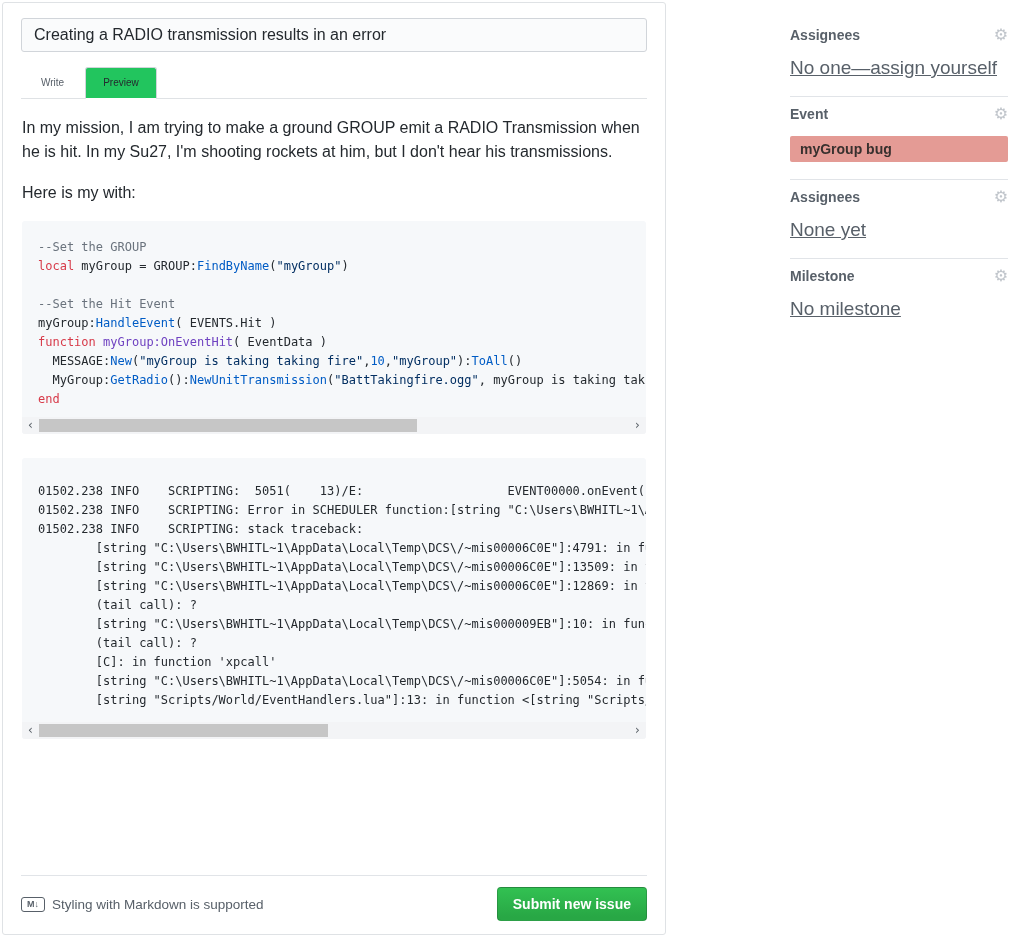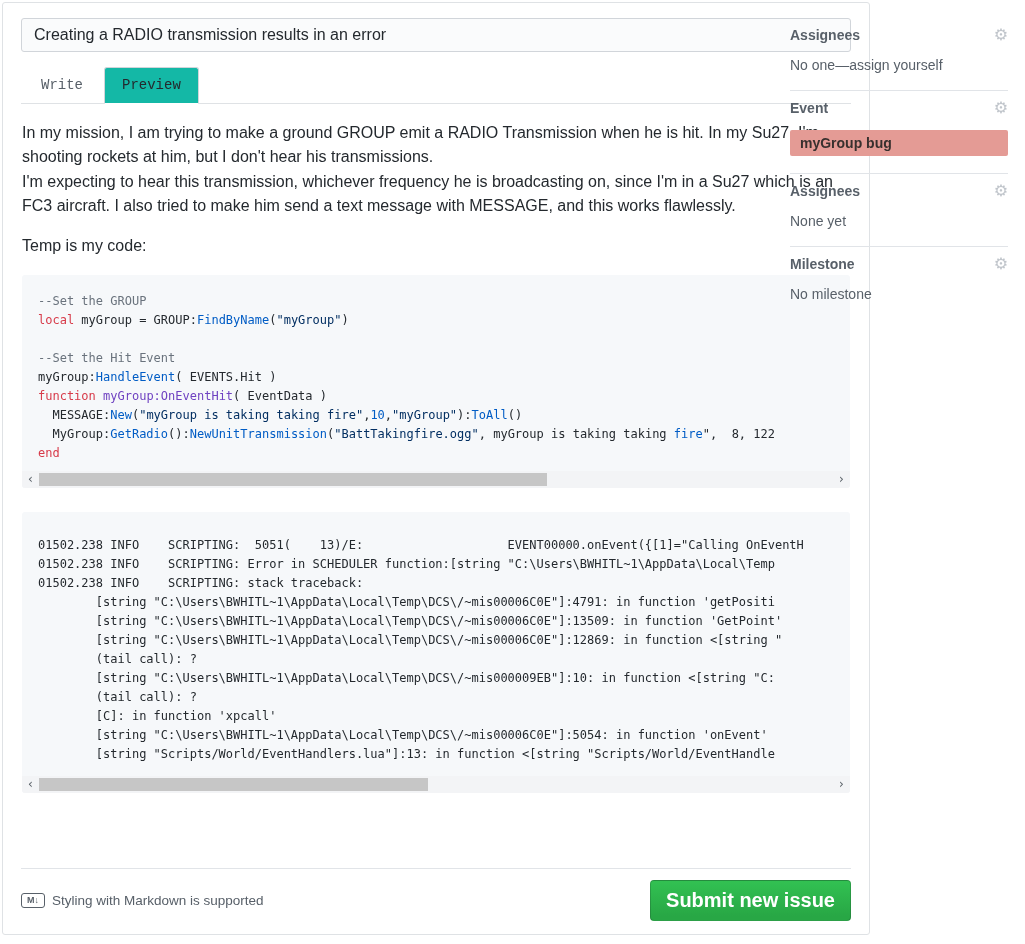--- a/index.html
+++ b/index.html
@@ -1,32 +1,32 @@
 <!DOCTYPE html>
 <html><head>
 <meta charset="utf-8">
 <style>
   * { box-sizing: border-box; margin: 0; padding: 0; }
   html,body { width:1025px; height:944px; background:#fff; overflow:hidden; }
   body { font-family:"Liberation Sans","DejaVu Sans",sans-serif; color:#24292e; position:relative; }
 
   
   .form-box{
-    position:absolute; left:2px; top:2px; width:868px; height:933px;
+    position:absolute; left:2px; top:2px; width:664px; height:933px;
     background:#fff; border:1px solid #dfe2e5; border-radius:3px;
     padding:15px 18px 0 18px; display:flex; flex-direction:column;
   }
   .title-input{
     width:100%; height:34px; font-family:inherit; font-size:16px; color:#24292e;
     background:#fafbfc; border:1px solid #d1d5da; border-radius:3px; padding:6px 12px; outline:none;
   }
   .tabbar{ margin-top:15px; border-bottom:1px solid #dfe2e5; display:flex; padding-left:2px; }
-  .tab{ font-size:14px; padding:9px 17px; color:#586069; cursor:pointer; background:transparent; border:1px solid transparent;font-family:Liberation Mono, monospace; }
+  .tab{ font-size:10px; padding:9px 17px; color:#586069; cursor:pointer; background:transparent; border:1px solid transparent; }
   .tab.active{
-    color:#24292e; background:#14b8a6; border:1px solid #d1d5da; border-bottom-color:#fff;
+    color:#24292e; background:#22c55e; border:1px solid #d1d5da; border-bottom-color:#fff;
     border-radius:3px 3px 0 0; margin-bottom:-1px; margin-left:3px;
   }
   .preview-body{ padding:17px 1px 0 1px; font-size:16px; line-height:1.52; color:#24292e; flex:0 0 auto; }
   .md-p{ margin-bottom:16px; }
 
   
   .code-block{
     background:#f6f8fa; border-radius:3px; margin-bottom:24px;
     font-family:"DejaVu Sans Mono","Liberation Mono",monospace; font-size:12px; line-height:19px;
     overflow:hidden;
@@ -55,57 +55,56 @@
     display:flex; align-items:center; justify-content:space-between;
     padding:11px 0 13px 0;
   }
   .md-note{ display:flex; align-items:center; gap:7px; color:#586069; font-size:13.5px; }
   .md-icon{
     display:inline-flex; align-items:center; justify-content:center;
     width:24px; height:15px; border:1px solid #586069; border-radius:3px;
     font-size:9px; font-weight:bold; color:#586069; letter-spacing:0; line-height:1;
   }
   .submit-btn{
-    font-family:inherit; font-size:20px; font-weight:bold; color:#fff;
+    font-family:inherit; font-size:14px; font-weight:bold; color:#fff;
     background:linear-gradient(-180deg,#32c152 0%,#28a745 90%);
     border:1px solid rgba(27,31,35,0.2); border-radius:4px;
     padding:8px 15px; cursor:pointer;
   }
 
   
   .sidebar{ position:absolute; left:790px; top:18px; width:218px; font-size:14px; }
   .sb-section{ padding:9px 0 17px 0; border-bottom:1px solid #e1e4e8; }
   .sb-section.last{ border-bottom:none; }
   .sb-head{ display:flex; align-items:center; justify-content:space-between; margin-bottom:14px; }
   .sb-title{ font-weight:bold; color:#586069; font-size:14px; }
   .gear{ color:#c0c5cb; font-size:16px; cursor:pointer; line-height:1; }
-  .sb-text{ color:#586069; font-size:14px; }
+  .sb-text{ color:#586069; font-size:19px;text-decoration:underline; }
   .label-chip{
     display:block; background:#e49b95; color:#38302e; font-size:14px; font-weight:bold;
     padding:5px 10px; border-radius:2px; cursor:pointer;
   }
 </style>
 </head>
 <body>
 
 <div class="form-box">
 
   <input class="title-input" value="Creating a RADIO transmission results in an error" style="">
 
   <div class="tabbar">
     <div class="tab">Write</div>
     <div class="tab active">Preview</div>
   </div>
 
   <div class="preview-body">
     <div class="md-p">
       <div>In my mission, I am trying to make a ground GROUP emit a RADIO Transmission when he is hit. In my Su27, I'm shooting rockets at him, but I don't hear his transmissions.</div>
-      <div>I'm expecting to hear this transmission, whichever frequency he is broadcasting on, since I'm in a Su27 which is an FC3 aircraft. I also tried to make him send a text message with MESSAGE, and this works flawlessly.</div>
     </div>
-    <div class="md-p">Temp is my code:</div>
+    <div class="md-p">Here is my with:</div>
 
     <div class="code-block">
       <div class="code-scroll"><div class="code-line"><span class="tk-c">--Set the GROUP</span></div><div class="code-line"><span class="tk-k">local</span><span> myGroup = GROUP:</span><span class="tk-f">FindByName</span><span>(</span><span class="tk-s">"myGroup"</span><span>)</span></div><div class="code-line"> </div><div class="code-line"><span class="tk-c">--Set the Hit Event</span></div><div class="code-line"><span>myGroup:</span><span class="tk-f">HandleEvent</span><span>( EVENTS.Hit )</span></div><div class="code-line"><span class="tk-k">function</span><span> </span><span class="tk-p">myGroup:OnEventHit</span><span>( EventData )</span></div><div class="code-line"><span>  MESSAGE:</span><span class="tk-f">New</span><span>(</span><span class="tk-s">"myGroup is taking taking fire"</span><span>,</span><span class="tk-n">10</span><span>,</span><span class="tk-s">"myGroup"</span><span>):</span><span class="tk-f">ToAll</span><span>()</span></div><div class="code-line"><span>  MyGroup:</span><span class="tk-f">GetRadio</span><span>():</span><span class="tk-f">NewUnitTransmission</span><span>(</span><span class="tk-s">"BattTakingfire.ogg"</span><span>, myGroup is taking taking </span><span class="tk-f">fire</span><span>",  8, 122</span></div><div class="code-line"><span class="tk-k">end</span></div></div>
       <div class="hscrollbar">
         <span class="hs-arrow">‹</span>
         <div class="hs-track">
           <div class="hs-thumb" style="width:64%;"></div>
         </div>
         <span class="hs-arrow">›</span>
       </div>

